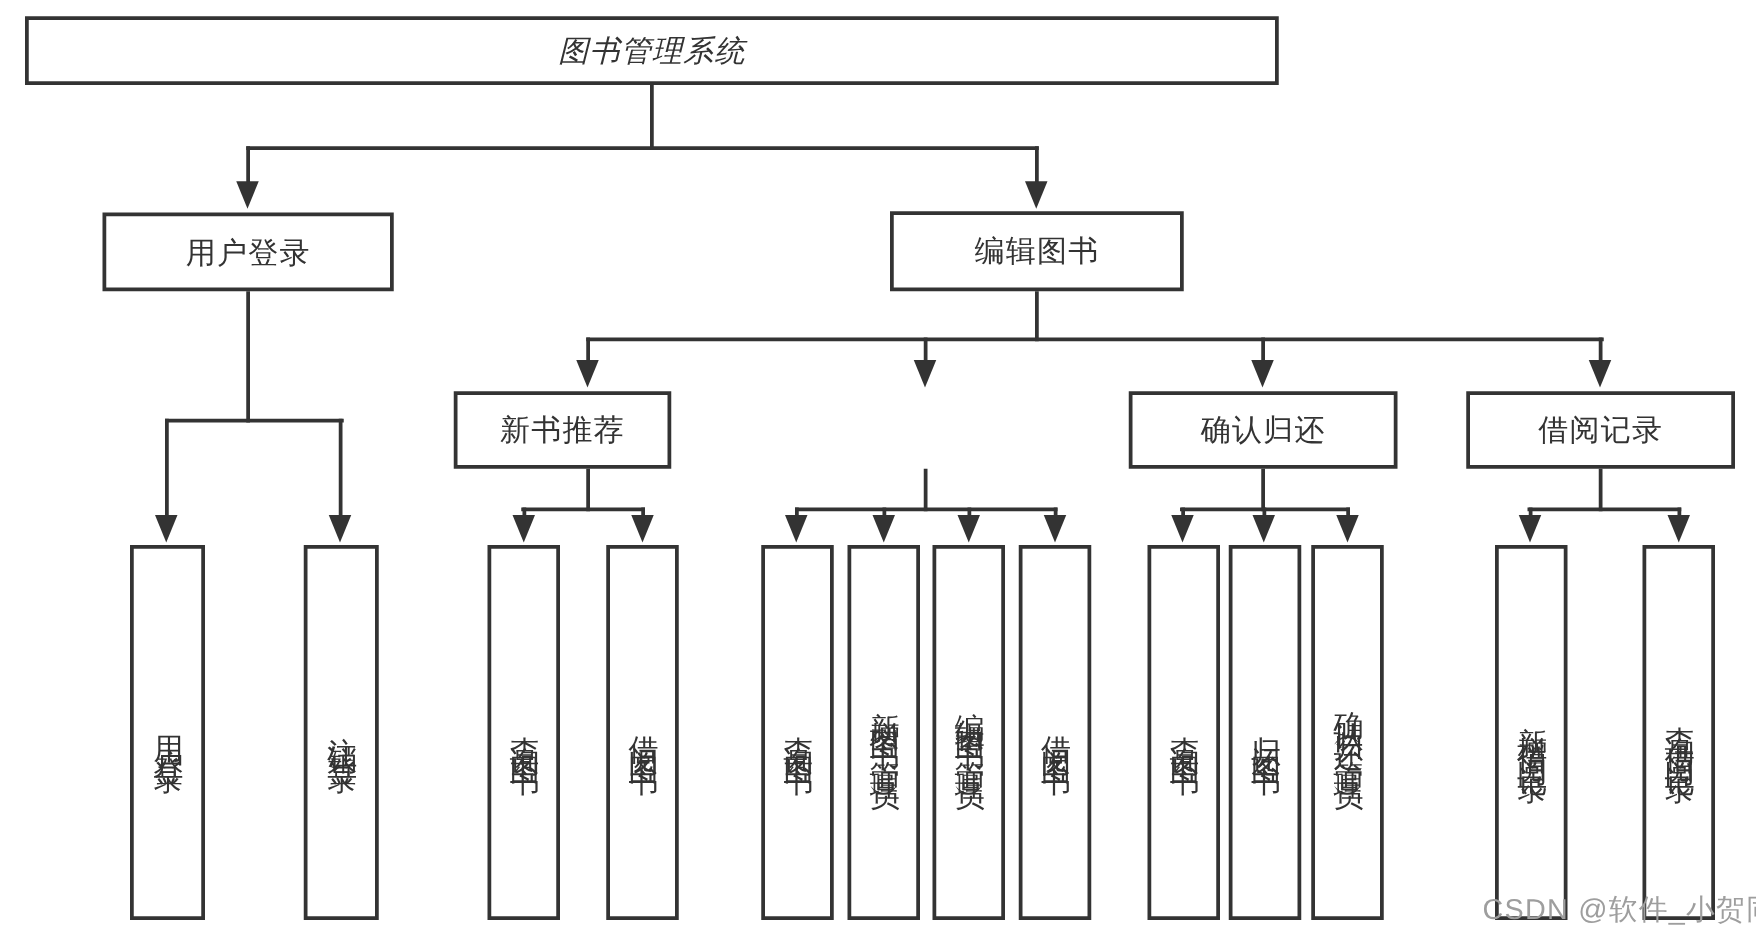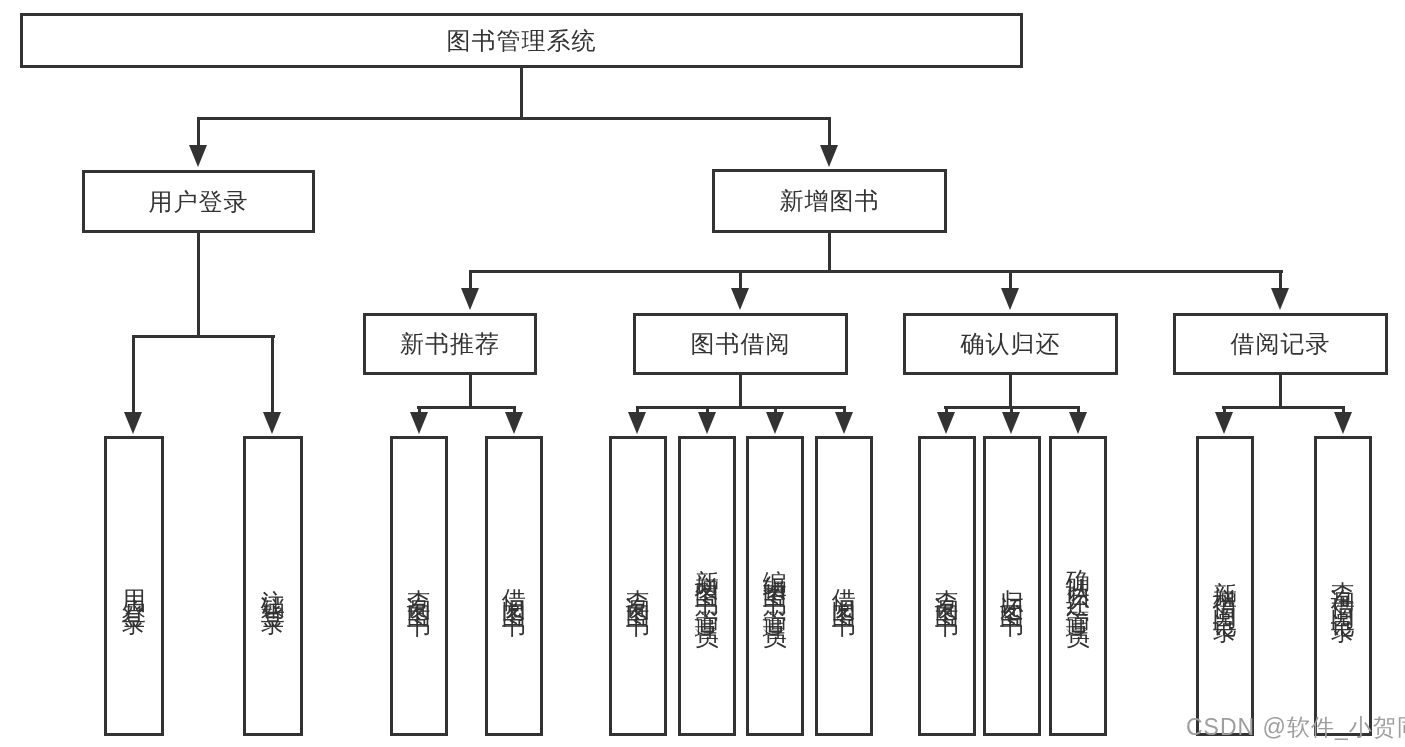--- a/index.html
+++ b/index.html
@@ -54,36 +54,33 @@
     color: var(--watermark, #9e9e9e);
     z-index: 6;
     white-space: nowrap;
   }
 </style>
 </head>
 <body>
 
 <div class="canvas">
 
-  <div class="box" style="left:20px; top:13px; width:1003px; height:55px;">
+  <div class="box" style="left:20px; top:13px; width:1003px; height:55px;font-style:italic;">
     <span class="hlabel">图书管理系统</span>
   </div>
 
   <div class="box" style="left:82px; top:170px; width:233px; height:63px;">
     <span class="hlabel">用户登录</span>
   </div>
   <div class="box" style="left:712px; top:169px; width:235px; height:64px;">
-    <span class="hlabel">新增图书</span>
+    <span class="hlabel">编辑图书</span>
   </div>
 
   <div class="box" style="left:363px; top:313px; width:174px; height:62px;">
     <span class="hlabel">新书推荐</span>
-  </div>
-  <div class="box" style="left:633px; top:313px; width:215px; height:62px;">
-    <span class="hlabel">图书借阅</span>
   </div>
   <div class="box" style="left:903px; top:313px; width:215px; height:62px;">
     <span class="hlabel">确认归还</span>
   </div>
   <div class="box" style="left:1173px; top:313px; width:215px; height:62px;">
     <span class="hlabel">借阅记录</span>
   </div>
 
   <div class="box leaf" style="left:104px; top:436px; width:60px; height:300px;">
     <span class="vtext">用户登录</span>

